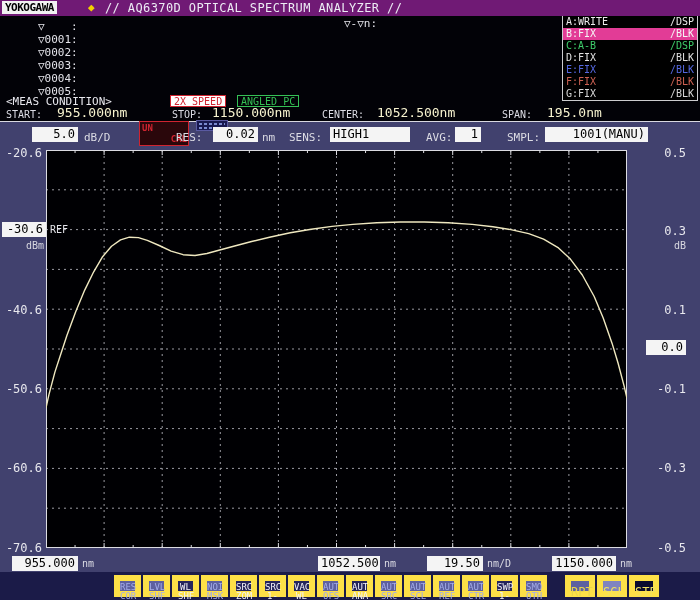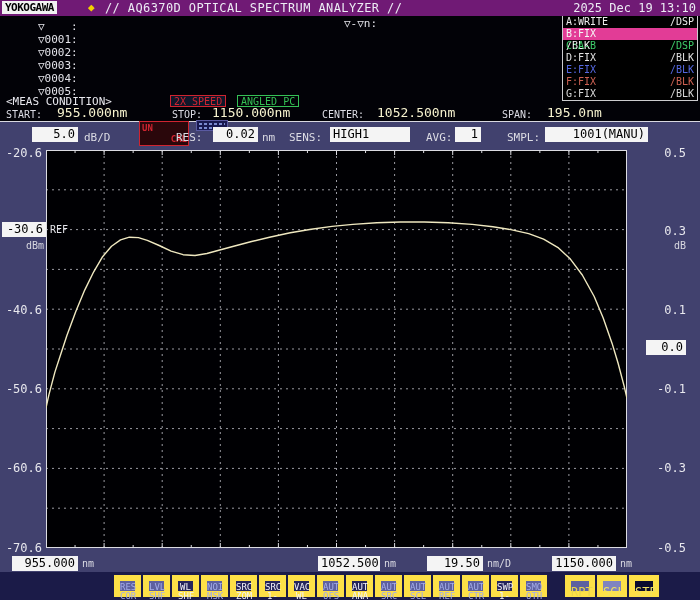--- a/index.html
+++ b/index.html
@@ -25,21 +25,21 @@
   .marker-row{white-space:pre;height:13px;}
   #delta-marker{left:344px;top:1px;font-size:11px;color:#e4e4ea;}
   #trace-table{left:562px;top:0;width:136px;
                border-left:1px solid #cccccf;border-right:1px solid #cccccf;
                border-bottom:1px solid #cccccf;box-sizing:border-box;background:#000;}
   .trace-row{display:flex;justify-content:space-between;height:12px;line-height:12px;
              font-size:10px;padding:0 3px;}
   .trace-row.selected{background:#e23c96;}
   #meas-title{left:6px;top:79px;font-size:11px;color:#e8e8ee;}
   .badge{top:79px;height:12px;line-height:11px;font-size:10px;padding:0 3px;box-sizing:border-box;}
-  #badge-speed{left:170px;border:1px solid #cf2430;background:#0f172a;color:#cf2430;}
+  #badge-speed{left:170px;border:1px solid #cf2430;background:#ffffff;color:#cf2430;}
   #badge-apc{left:237px;border:1px solid #35c055;background:transparent;color:#35c055;}
   .mc-label{top:93px;font-size:10px;color:#dcdce4;}
   .mc-value{top:89px;font-size:13px;color:#f7f3cf;}
   
   .vbox{position:absolute;height:15px;line-height:15px;background:#f4f4f4;color:#000;
         font-size:12px;text-align:right;padding:0 3px;box-sizing:border-box;}
   .vbox.left{text-align:left;}
   
   .set-label{position:absolute;top:131px;font-size:11px;color:#dcdce4;}
   #uncal{left:139px;top:121px;width:27px;height:25px;border:1px solid #cf2430;
@@ -73,39 +73,38 @@
   .sk-sgl{background:#8084c0;color:#f0e060;}
   .sk-stp{background:#0a0a2e;color:#f0e060;}
 </style>
 </head>
 <body>
 
 <div id="topbar" class="abs">
   <span id="logo" class="abs">YOKOGAWA</span>
   <span id="logo-diamond" class="abs">◆</span>
   <span id="main-title" class="abs">// AQ6370D OPTICAL SPECTRUM ANALYZER //</span>
-  <span id="datetime" class="abs">2025 Dec 19 13:10</span>
 </div>
 
 <div id="black-panel" class="abs">
   <div id="marker-list" class="abs">
       <div class="marker-row">▽    :</div>
       <div class="marker-row">▽0001:</div>
       <div class="marker-row">▽0002:</div>
       <div class="marker-row">▽0003:</div>
       <div class="marker-row">▽0004:</div>
       <div class="marker-row">▽0005:</div>
     </div>
   <div id="delta-marker" class="abs">▽-▽n:</div>
   <div id="trace-table" class="abs">
       <div class="trace-row" style="color: rgb(236, 236, 236);">
         <span>A:WRITE</span>
         <span>/DSP</span>
       </div>
-      <div class="trace-row selected" style="color: rgb(246, 246, 246); flex-direction: column;">
+      <div class="trace-row selected" style="color: rgb(246, 246, 246);">
         <span>B:FIX</span>
         <span>/BLK</span>
       </div>
       <div class="trace-row" style="color: rgb(62, 204, 106);">
         <span>C:A-B</span>
         <span>/DSP</span>
       </div>
       <div class="trace-row" style="color: rgb(224, 224, 224);">
         <span>D:FIX</span>
         <span>/BLK</span>

